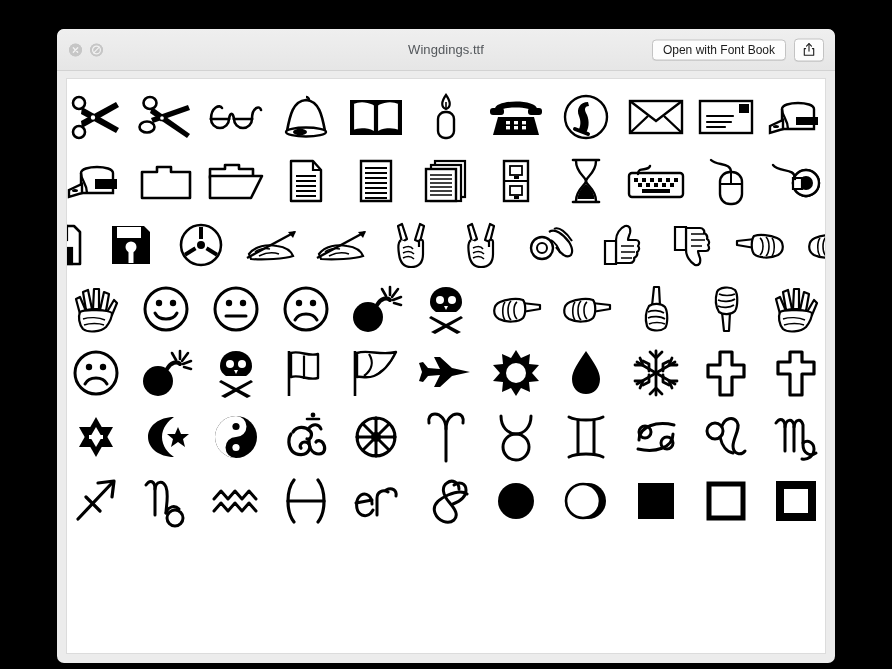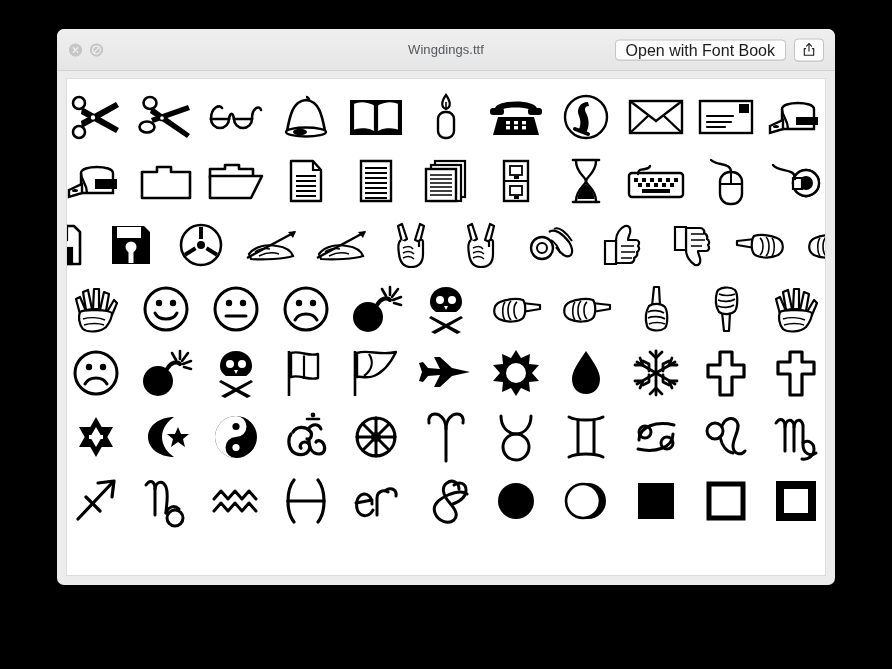--- a/index.html
+++ b/index.html
@@ -18,21 +18,21 @@
     height: 669px;
     background: #000000;
   }
 
   
   .window {
     position: absolute;
     left: 57px;
     top: 29px;
     width: 778px;
-    height: 556px;
+    height: 634px;
     background: #ececec;
     border-radius: 7px;
     box-shadow: 0 0 0 0.5px rgba(0,0,0,0.35);
     overflow: hidden;
     display: flex;
     flex-direction: column;
     justify-content: center;
   }
 
   
@@ -87,21 +87,21 @@
     align-items: center;
     gap: 8px;
   }
 
   .btn-open {
     height: 21px;
     padding: 0 10px;
     background: #fdfdfd;
     border: 1px solid #c3c3c3;
     border-radius: 4px;
-    font-size: 16px;
+    font-size: 12px;
     color: #1b1b1b;
     line-height: 19px;
     font-family: "Liberation Sans", sans-serif;
     box-shadow: 0 0.5px 0.5px rgba(0,0,0,0.08);
     cursor: default;
     white-space: nowrap;
   }
 
   .btn-share {
     width: 28px;

